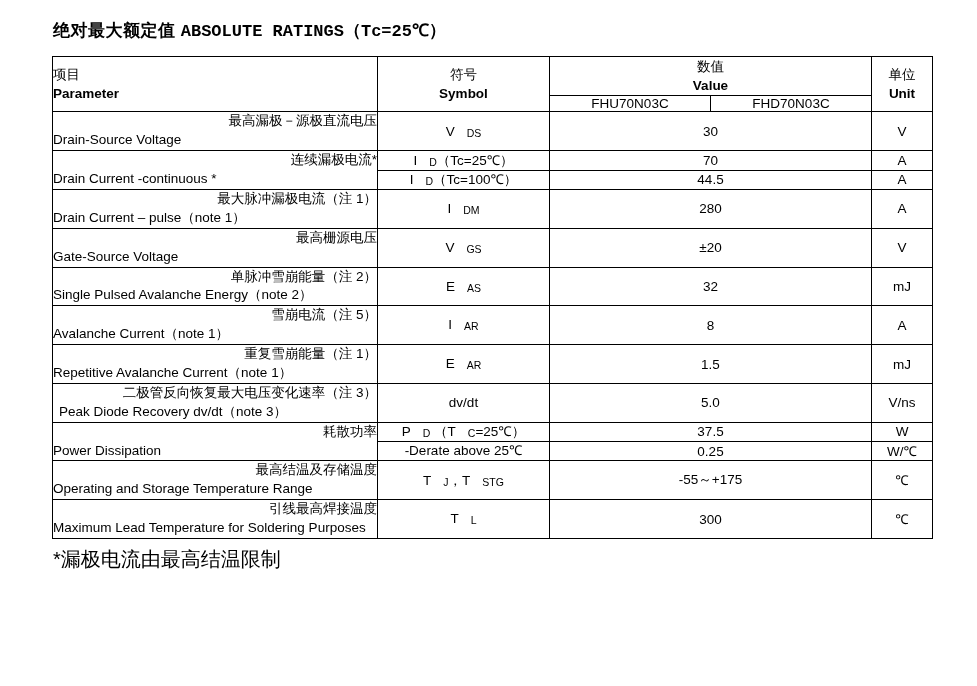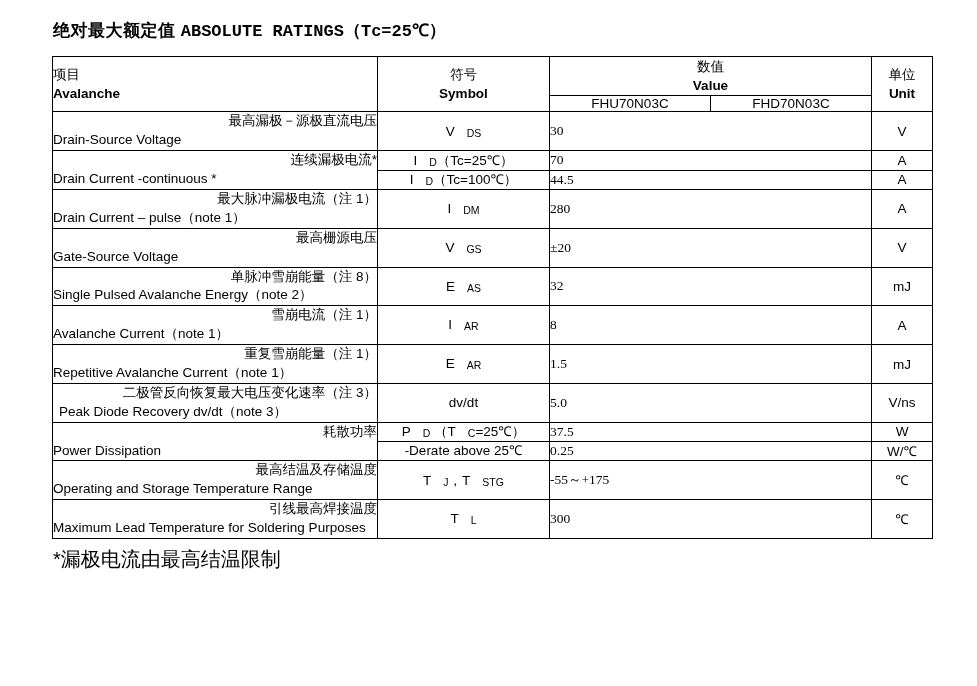--- a/index.html
+++ b/index.html
@@ -78,22 +78,22 @@
   td.param .cn { display: block; text-align: right; }
   td.param .en { display: block; }
   td.param .en.indent { padding-left: 6px; }
 
   td.symbol {
     text-align: center;
     font-size: 13.5px;
     line-height: 1.3;
   }
   td.value {
-    font-size: 13.5px;
-    font-family: Liberation Serif, serif;
+    text-align: center;
+    font-size: 13.5px;
   }
   td.unit {
     text-align: center;
     font-size: 13.5px;
   }
   sub {
     font-size: 10px;
     vertical-align: baseline;
     position: relative;
     top: 2px;
@@ -126,21 +126,21 @@
       <col class="c-param">
         <col class="c-symbol">
         <col class="c-v1">
         <col class="c-v2">
         <col class="c-unit">
     </colgroup>
     <thead>
       <tr>
         <th class="hdr-cell hdr-param" rowspan="2">
           <span class="cn">项目</span><br>
-          <span class="en">Avalanche</span>
+          <span class="en">Parameter</span>
         </th>
         <th class="hdr-cell" rowspan="2">
           <span class="cn">符号</span><br>
           <span class="en">Symbol</span>
         </th>
         <th class="hdr-cell" colspan="2">
           <span class="cn">数值</span><br>
           <span class="en">Value</span>
         </th>
         <th class="hdr-cell" rowspan="2">
@@ -195,31 +195,31 @@
           <span class="cn">最高栅源电压</span>
           <span class="en">Gate-Source Voltage</span>
         </td>
         <td class="symbol">V<sub class="small-caps">GS</sub></td>
         <td class="value" colspan="2">±20</td>
         <td class="unit">V</td>
       </tr>
 
       <tr>
         <td class="param">
-          <span class="cn">单脉冲雪崩能量（注 8）</span>
+          <span class="cn">单脉冲雪崩能量（注 2）</span>
           <span class="en">Single Pulsed Avalanche Energy（note 2）</span>
         </td>
         <td class="symbol">E<sub class="small-caps">AS</sub></td>
         <td class="value" colspan="2">32</td>
         <td class="unit">mJ</td>
       </tr>
 
       <tr>
         <td class="param">
-          <span class="cn">雪崩电流（注 1）</span>
+          <span class="cn">雪崩电流（注 5）</span>
           <span class="en">Avalanche Current（note 1）</span>
         </td>
         <td class="symbol">I<sub class="small-caps">AR</sub></td>
         <td class="value" colspan="2">8</td>
         <td class="unit">A</td>
       </tr>
 
       <tr>
         <td class="param">
           <span class="cn">重复雪崩能量（注 1）</span>

